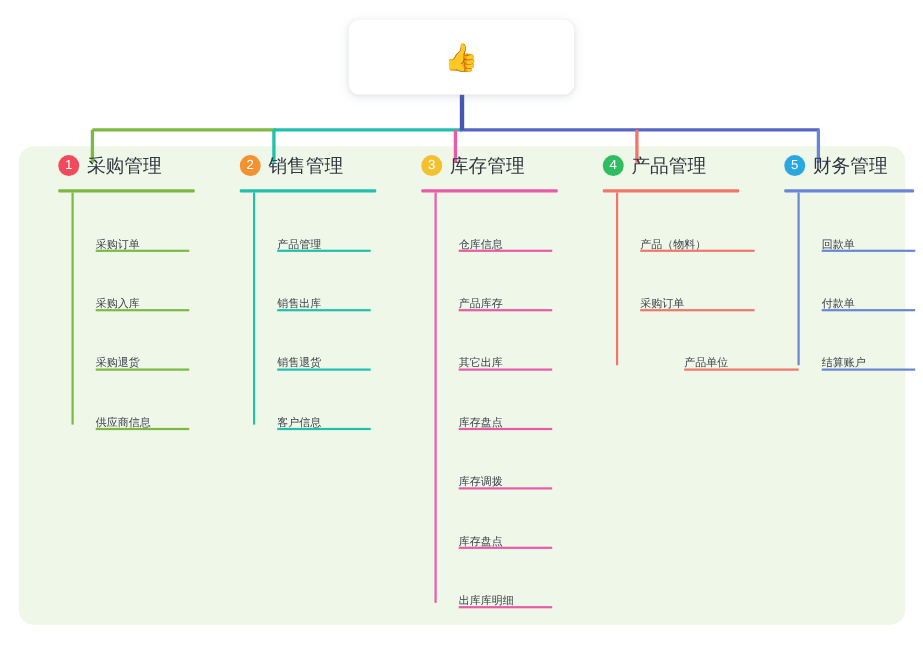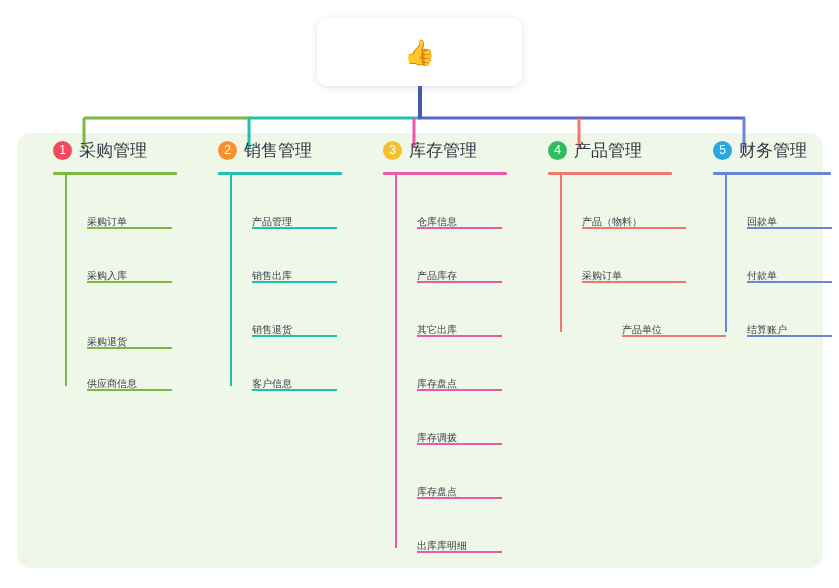--- a/index.html
+++ b/index.html
@@ -167,21 +167,21 @@
         <div class="head-rule" style="width: 124px; background: rgb(124, 184, 66);"></div>
         <div class="spine" style="height: 211px; background: rgb(124, 184, 66);"></div>
         <div class="leaf" style="top: 42px; width: 107px;">
           <span class="leaf-text">采购订单</span>
           <div class="leaf-rule" style="width: 85px; left: 22px; background: rgb(124, 184, 66);"></div>
         </div>
         <div class="leaf" style="top: 96px; width: 107px;">
           <span class="leaf-text">采购入库</span>
           <div class="leaf-rule" style="width: 85px; left: 22px; background: rgb(124, 184, 66);"></div>
         </div>
-        <div class="leaf" style="top: 150px; width: 107px; margin-top: 12px;">
+        <div class="leaf" style="top: 150px; width: 107px;">
           <span class="leaf-text">采购退货</span>
           <div class="leaf-rule" style="width: 85px; left: 22px; background: rgb(124, 184, 66);"></div>
         </div>
         <div class="leaf" style="top: 204px; width: 107px;">
           <span class="leaf-text">供应商信息</span>
           <div class="leaf-rule" style="width: 85px; left: 22px; background: rgb(124, 184, 66);"></div>
         </div>
       </div>
       <div class="col" style="left: 197px;">
         <div class="col-head">

